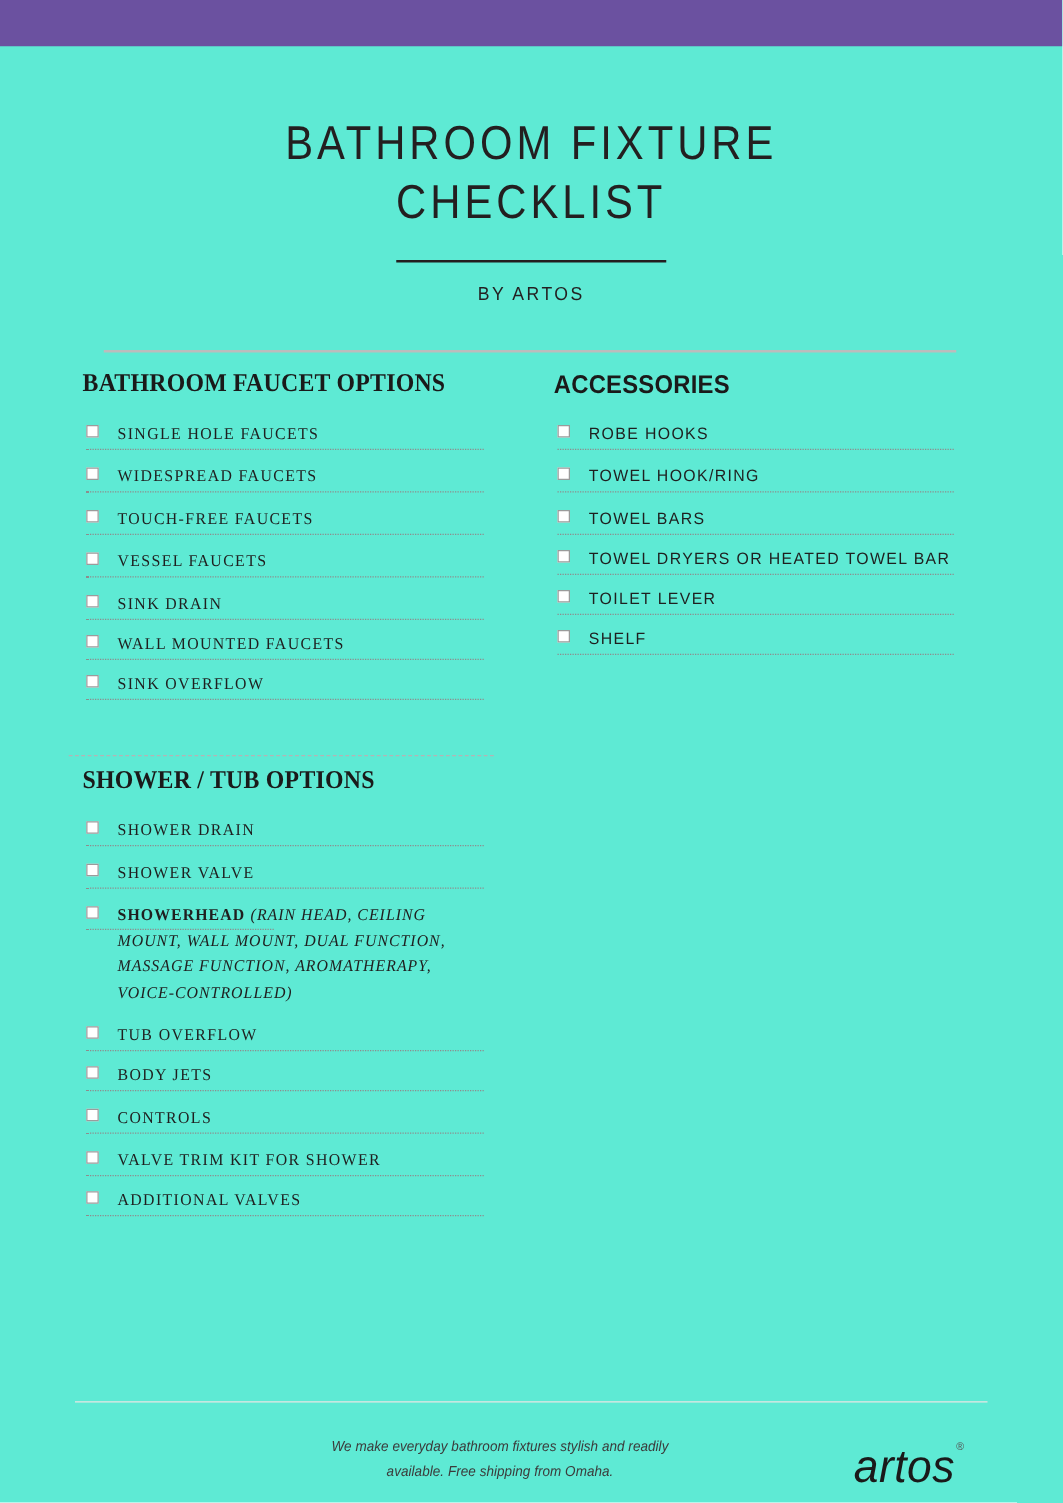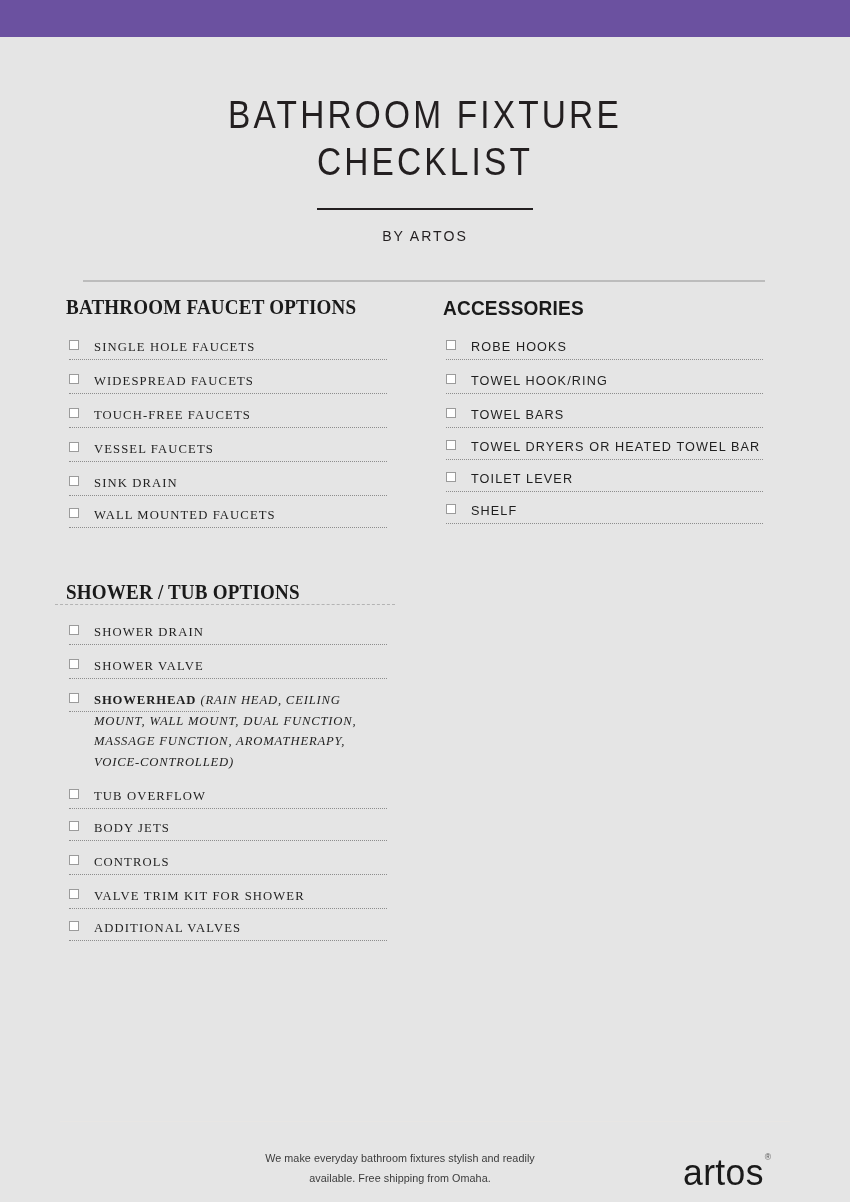--- a/index.html
+++ b/index.html
@@ -8,21 +8,21 @@
     background: #ffffff;
   }
   body {
     font-family: "Liberation Sans", sans-serif;
     -webkit-font-smoothing: antialiased;
   }
   .page {
     position: relative;
     width: 850px;
     height: 1202px;
-    background: #e5e5e5;
+    background: #5eead4;
     overflow: hidden;
     box-sizing: border-box;
   }
 
   
   .top-bar {
     position: absolute;
     left: 0;
     top: 0;
     width: 850px;
@@ -181,20 +181,21 @@
     width: 730px;
     height: 1px;
     background: #e8e6e4;
   }
   .footer {
     position: absolute;
     left: 0;
     top: 1140px;
     width: 850px;
     height: 62px;
+    font-style: italic;
   }
   .footer-text {
     position: absolute;
     left: 205px;
     top: 8px;
     width: 390px;
     text-align: center;
     font-size: 11.6px;
     line-height: 20px;
     color: #3b3b3b;
@@ -269,20 +270,25 @@
         <li class="check-item tight">
           <span class="checkbox"></span>
           <span class="item-text">SINK DRAIN</span>
           <span class="rule" style="top:22px"></span>
         </li>
         <li class="check-item tight">
           <span class="checkbox"></span>
           <span class="item-text">WALL MOUNTED FAUCETS</span>
           <span class="rule" style="top:22px"></span>
         </li>
+        <li class="check-item tight">
+          <span class="checkbox"></span>
+          <span class="item-text">SINK OVERFLOW</span>
+          <span class="rule" style="top:22px"></span>
+        </li>
       </ul>
 
       <div class="section-heading" style="margin-top:53px;margin-bottom:18px">SHOWER / TUB OPTIONS</div>
 
       <ul class="checklist">
         <li class="check-item">
           <span class="checkbox"></span>
           <span class="item-text">SHOWER DRAIN</span>
           <span class="rule" style="top:22px"></span>
         </li>

